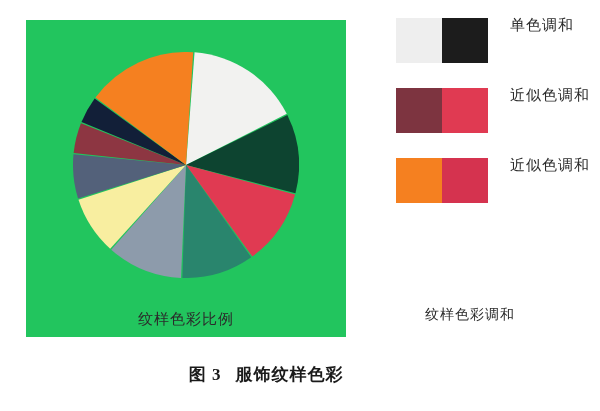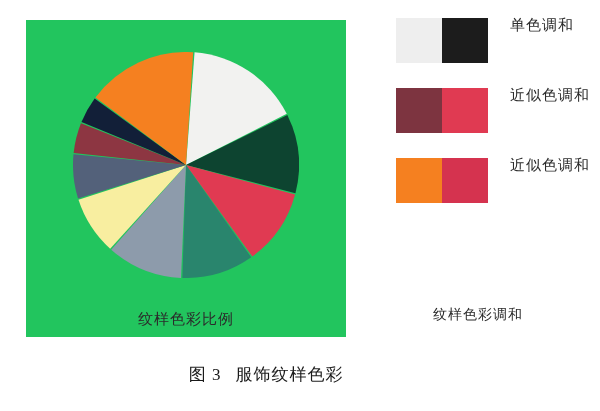--- a/index.html
+++ b/index.html
@@ -79,41 +79,42 @@
   .legend-label {
     margin-left: 22px;
     font-size: 15px;
     color: #2b2b2b;
     letter-spacing: 1px;
     white-space: nowrap;
     line-height: 1;
   }
   #legend-caption {
     position: absolute;
-    left: 364px;
+    left: 356px;
     top: 308px;
     width: 228px;
     text-align: center;
     font-size: 14px;
     color: #2b2b2b;
     letter-spacing: 1px;
     line-height: 1;
   }
 
   
   #figure-caption {
     position: absolute;
     left: 0;
     top: 366px;
     width: 532px;
     text-align: center;
     font-size: 17px;
     color: #1a1a1a;
     letter-spacing: 1px;
     line-height: 1;
+    font-weight: bold;
   }
   #figure-caption .cap-num {
     margin-right: 14px;
   }
 </style>
 </head>
 <body>
 
 <div id="figure-root">
 

